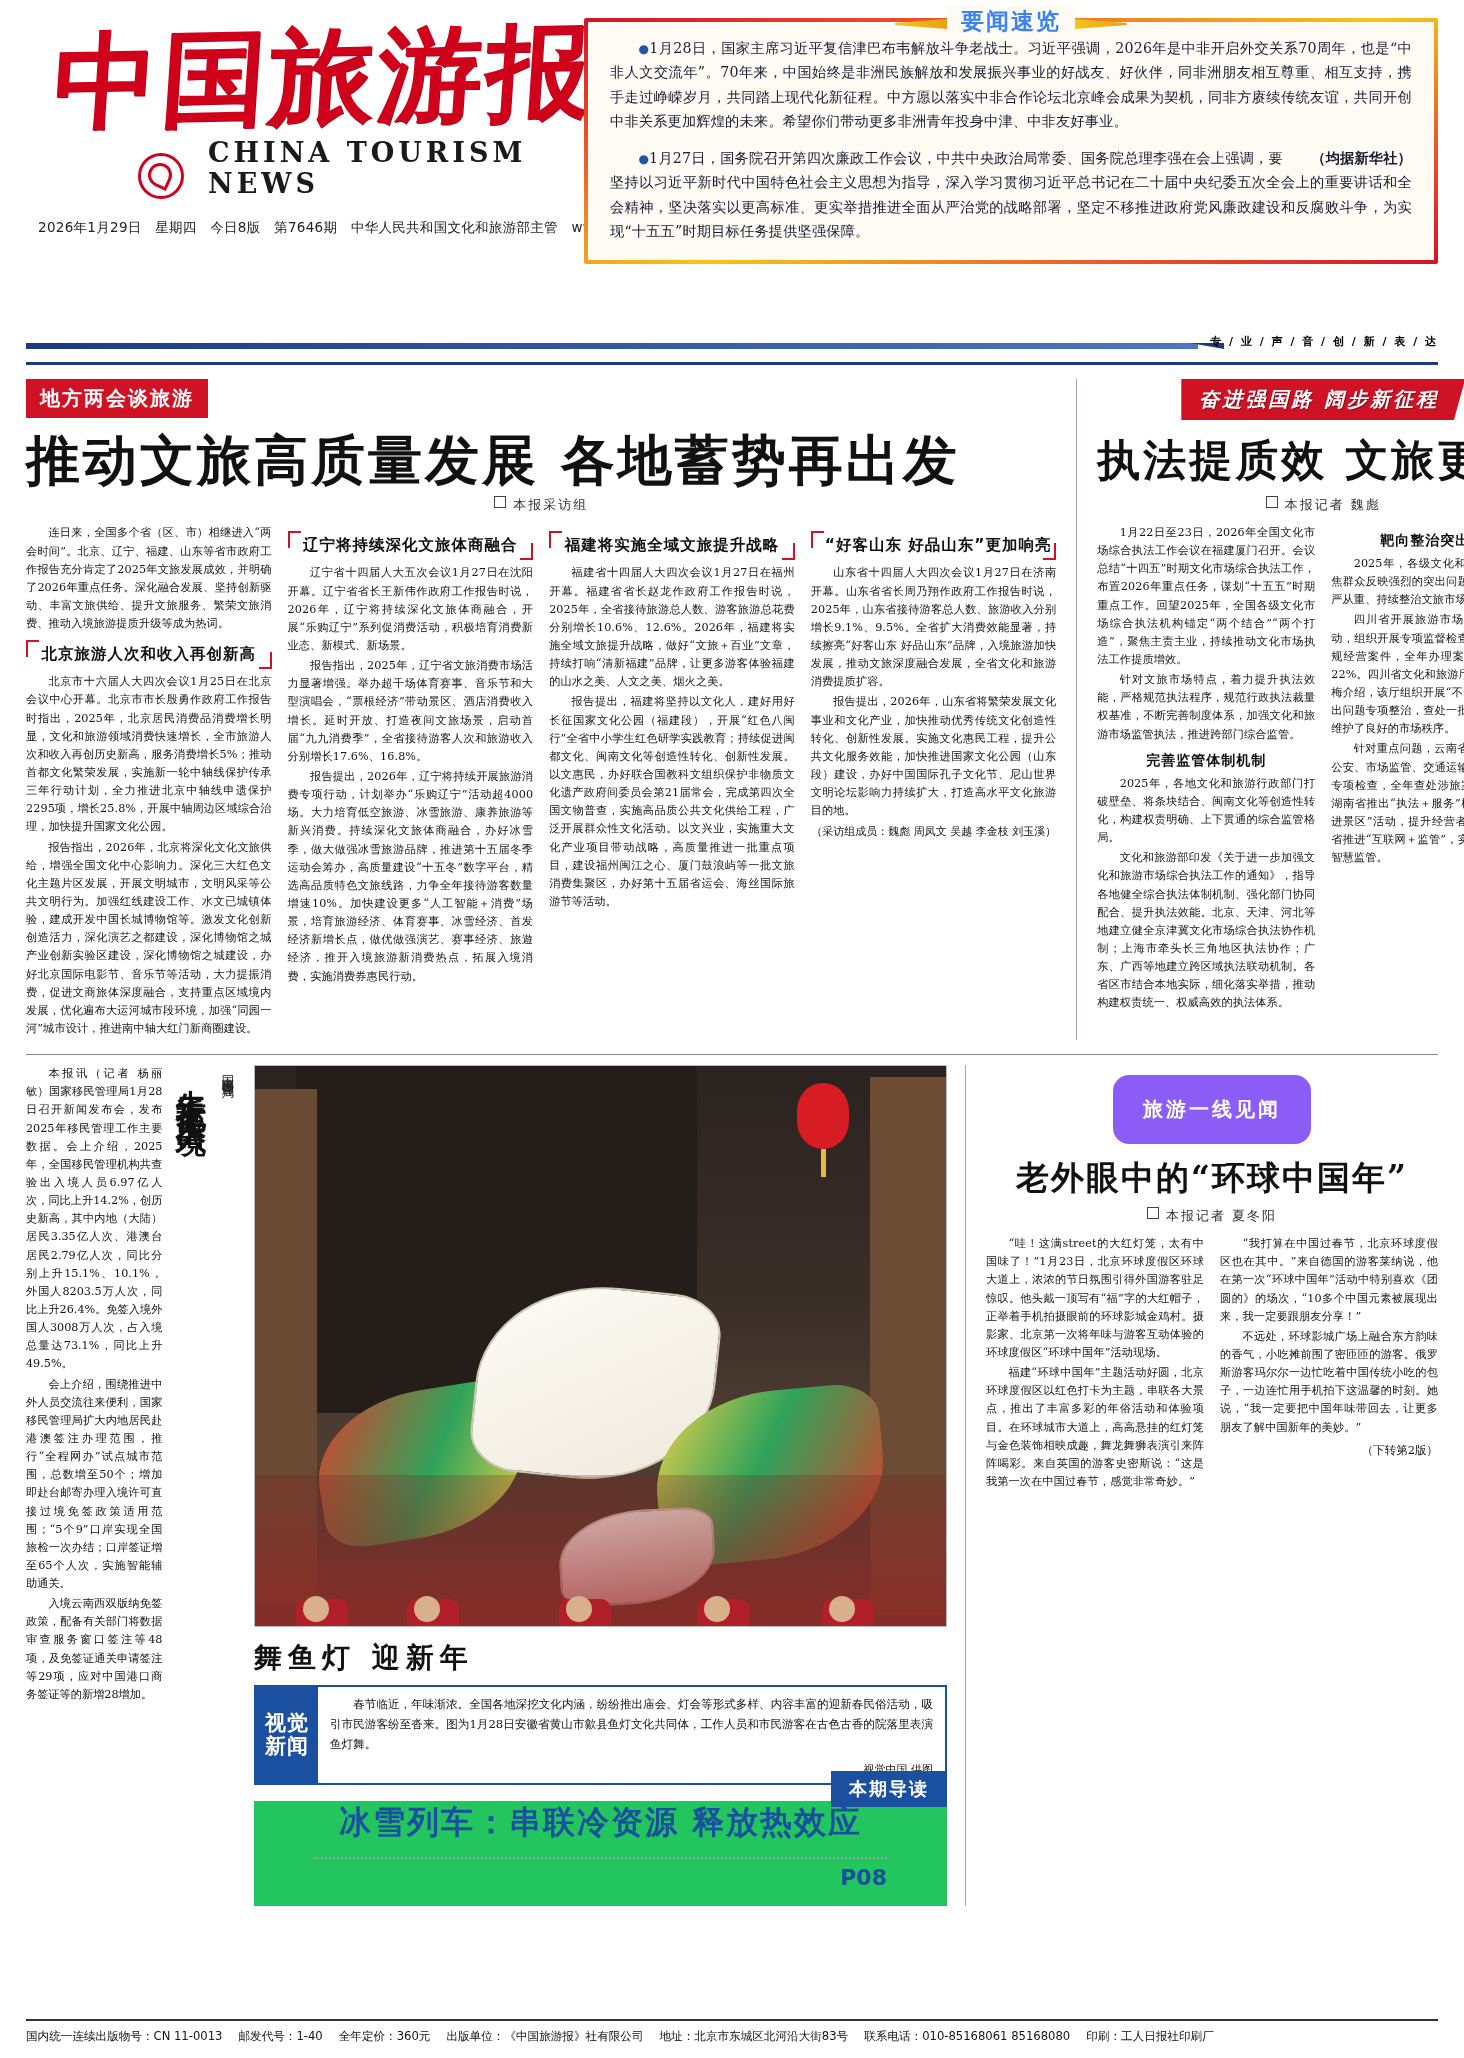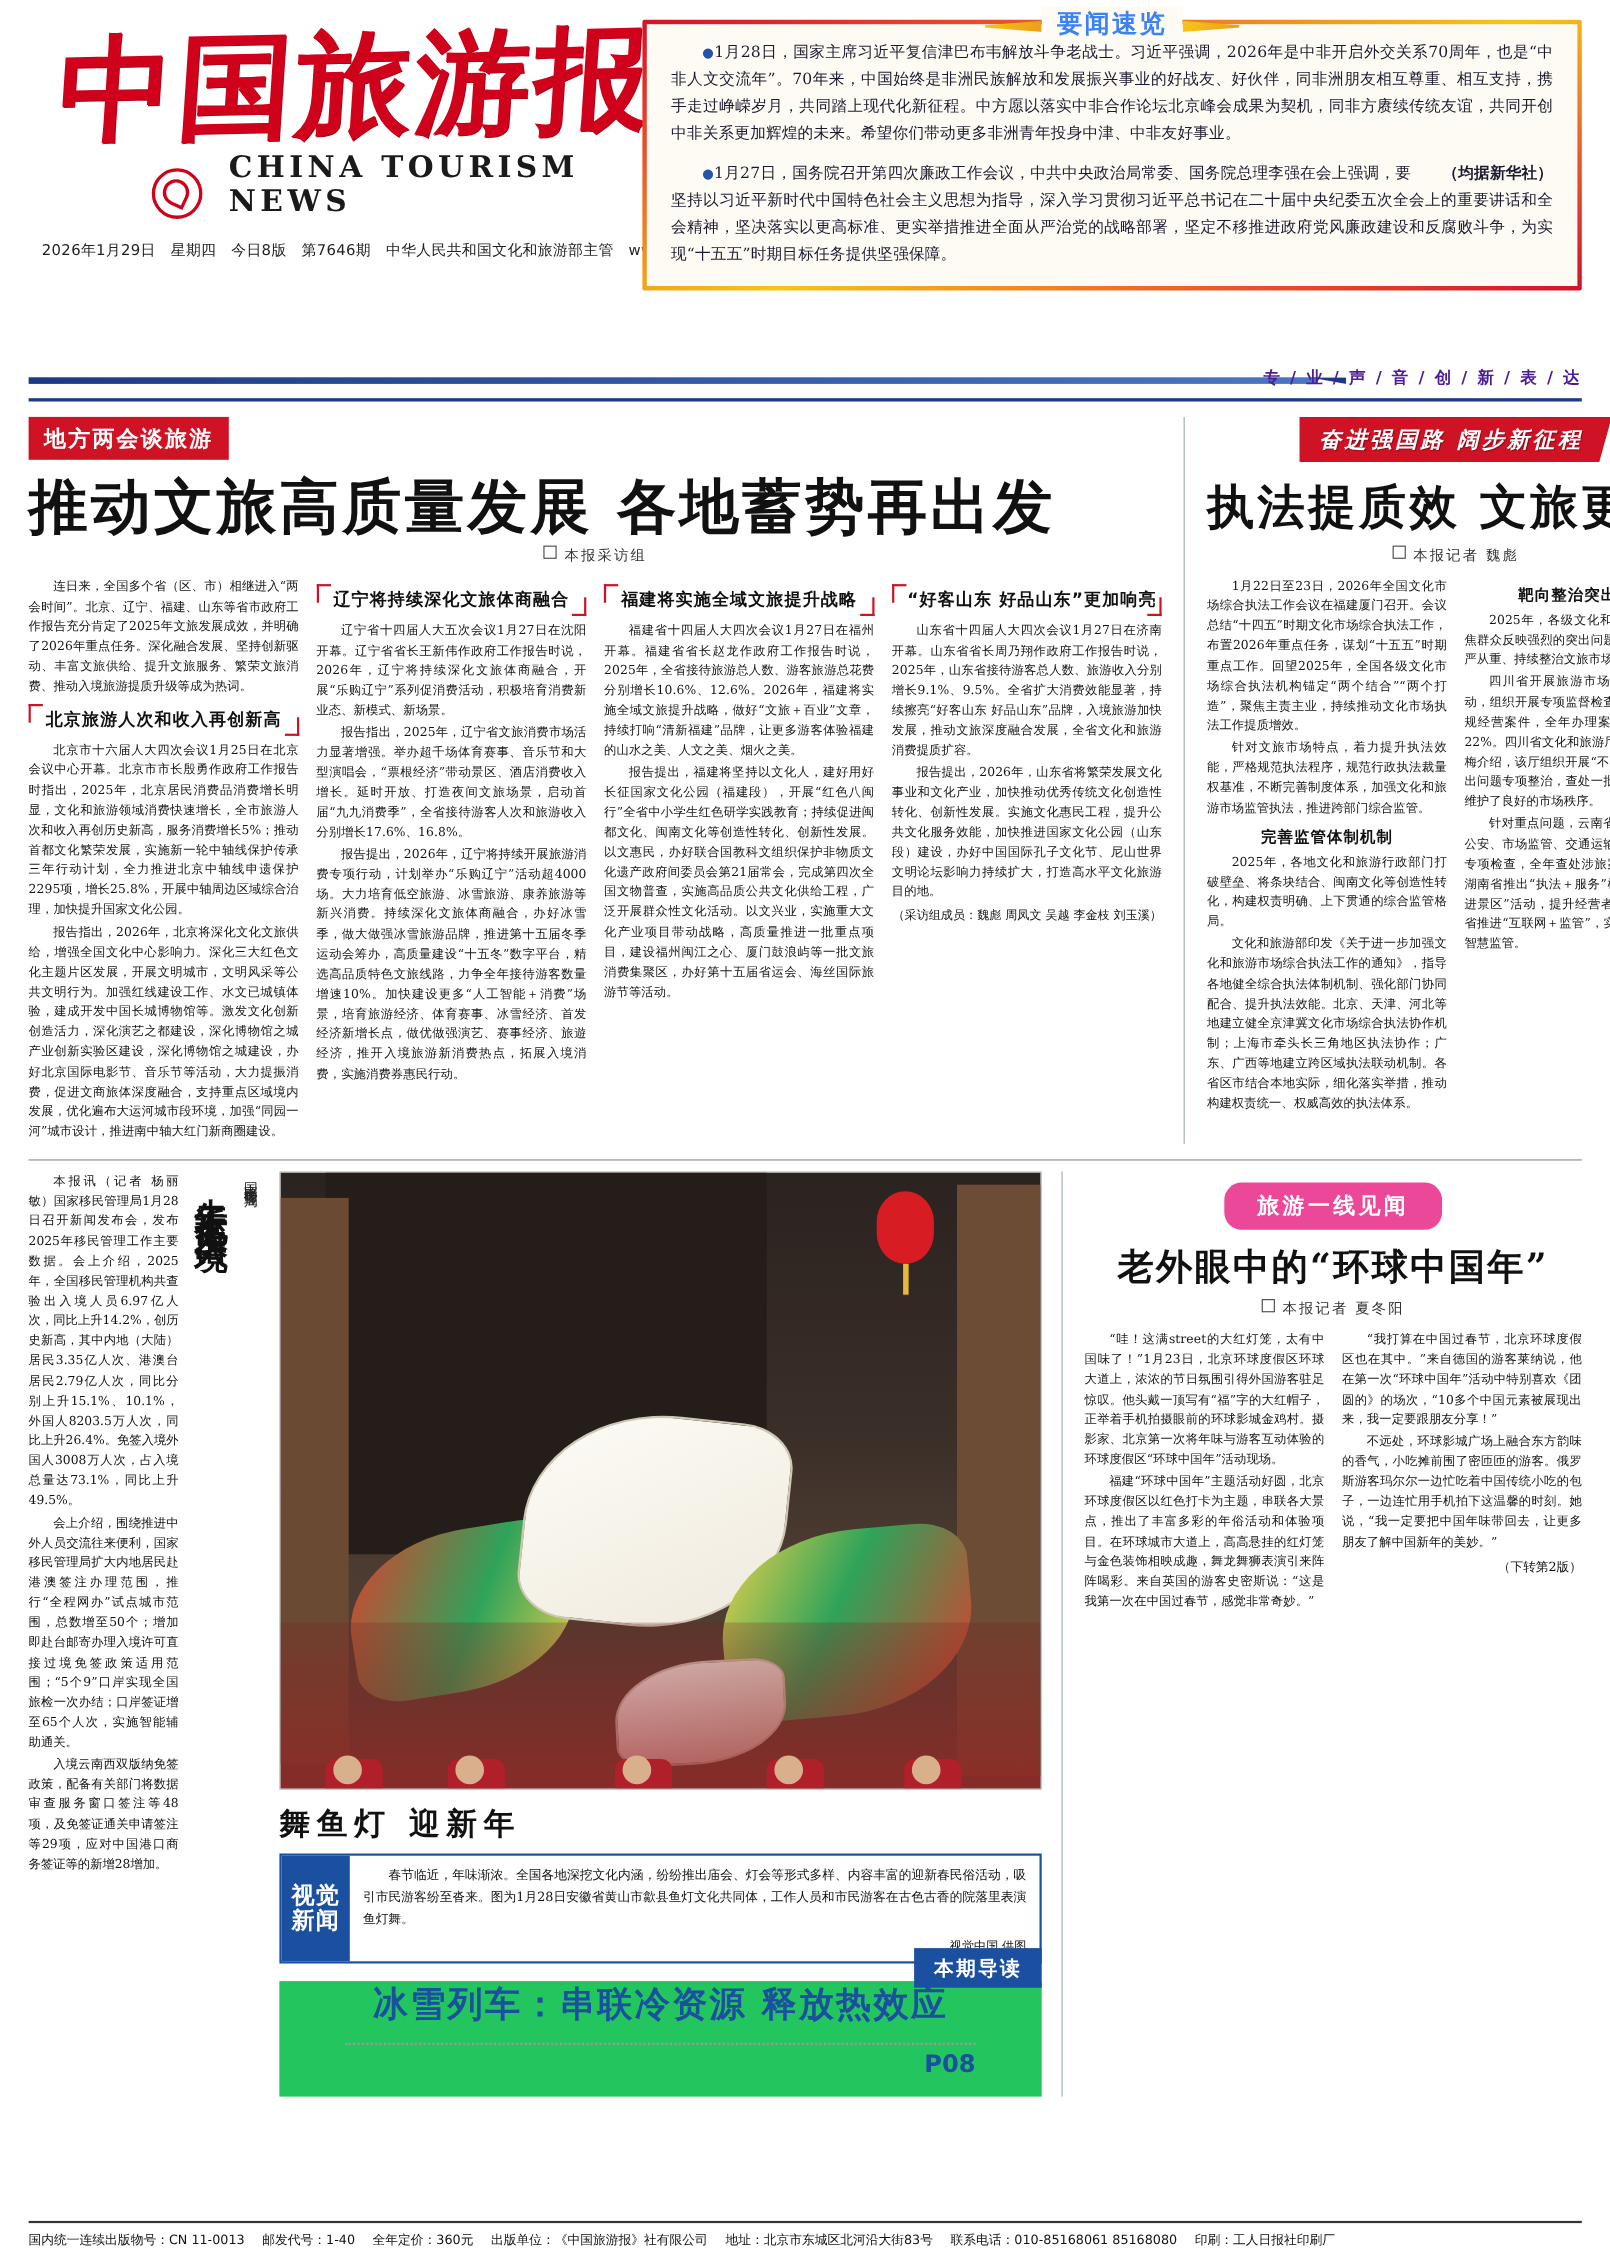--- a/index.html
+++ b/index.html
@@ -31,21 +31,21 @@
   .brief p{margin:0 0 12px 0;font-family:"DejaVu Serif","Liberation Serif",serif;font-size:14.2px;line-height:1.72;
            text-align:justify;text-indent:2em;color:#1a1a2e;letter-spacing:.2px;}
   .brief p:last-child{margin-bottom:0;}
   .bullet{color:#2553a8;font-size:12px;}
   .brief-src{float:right;font-weight:700;}
 
   
   .rule-row{position:relative;height:26px;margin-top:4px;}
   .rule-row .bar{position:absolute;left:0;right:240px;top:9px;height:6px;background:linear-gradient(90deg,#1b3a83,#4b76c4);}
   .rule-row .tri{position:absolute;right:214px;top:9px;width:34px;height:6px;background:#1b3a83;clip-path:polygon(0 0,100% 0,100% 100%);}
-  .rule-row .slogan{position:absolute;right:0;top:0;font-size:15px;color:#4c1d95;letter-spacing:2px;font-weight:700;}
+  .rule-row .slogan{position:absolute;right:0;top:0;font-size:11px;color:#000000;letter-spacing:2px;font-weight:700;}
   .thin-rule{height:3px;background:#1b3a83;margin:2px 0 0 0;}
 
   
   .band{display:flex;gap:20px;margin-top:14px;}
   .band-left{flex:1;}
   .band-right{width:452px;border-left:1.5px solid #9aa;padding-left:20px;}
 
   .tag{display:inline-block;background:#cf1325;color:#fff;font-weight:700;font-size:20px;letter-spacing:2px;padding:6px 14px;}
   .tag2{display:inline-block;background:#cf1325;color:#fff;font-weight:700;font-size:20px;letter-spacing:3px;
         padding:7px 26px 7px 18px;font-family:"DejaVu Serif","Liberation Serif",serif;font-style:italic;
@@ -98,22 +98,22 @@
   .guide-tab{position:absolute;right:0;top:-30px;background:#1b4fa0;color:#fff;font-weight:700;font-size:18px;
              letter-spacing:2px;padding:6px 18px;}
   .guide-title{text-align:center;font-family:"DejaVu Sans","Liberation Sans",sans-serif;font-weight:700;font-size:32px;
                color:#1b4fa0;letter-spacing:2px;white-space:nowrap;}
   .guide-dots{border-top:2px dotted #9b9b9b;margin:12px 40px 0 40px;position:relative;}
   .guide-page{text-align:right;font-family:"DejaVu Sans","Liberation Sans",sans-serif;font-weight:700;font-size:22px;
               color:#1b4fa0;margin:6px 40px 0 0;}
 
   
   .lr-tagwrap{text-align:center;margin-top:10px;}
-  .lr-tag{display:inline-block;background:#ec4899;color:#fff;font-weight:700;font-size:20px;letter-spacing:3px;
-          padding:8px 30px;border-radius:16px;}
+  .lr-tag{display:inline-block;background:#8b5cf6;color:#fff;font-weight:700;font-size:20px;letter-spacing:3px;
+          padding:21px 30px;border-radius:16px;}
   .lr-title{text-align:center;font-family:"DejaVu Serif","Liberation Serif",serif;font-weight:700;font-size:33px;
             letter-spacing:2px;margin:12px 0 4px 0;white-space:nowrap;}
 
   
   .footer{position:absolute;left:26px;right:26px;bottom:14px;border-top:2px solid #333;padding-top:8px;
           font-size:11.6px;color:#111;display:flex;flex-wrap:wrap;gap:16px;}
 
   
   .ph-bg{position:absolute;inset:0;background:
       linear-gradient(180deg,#2b2320 0%,#3a2e28 42%,#4a3a30 60%,#5a4436 100%);}

